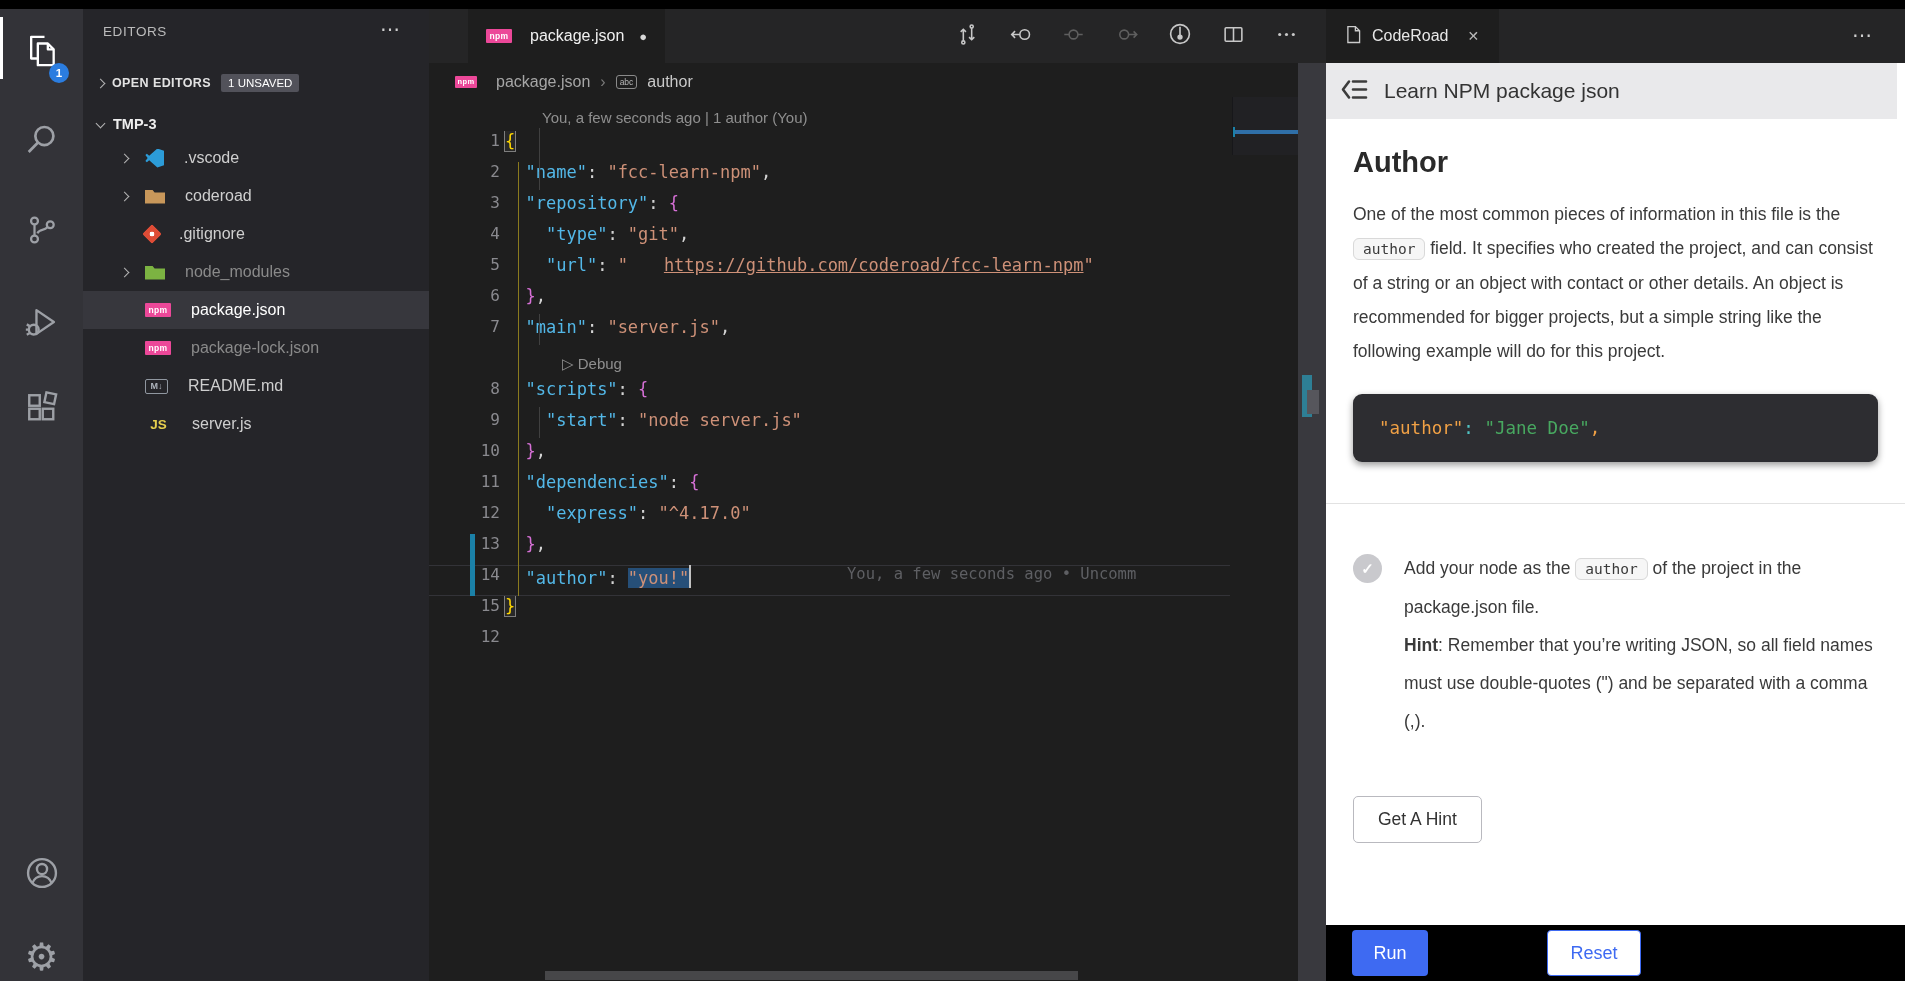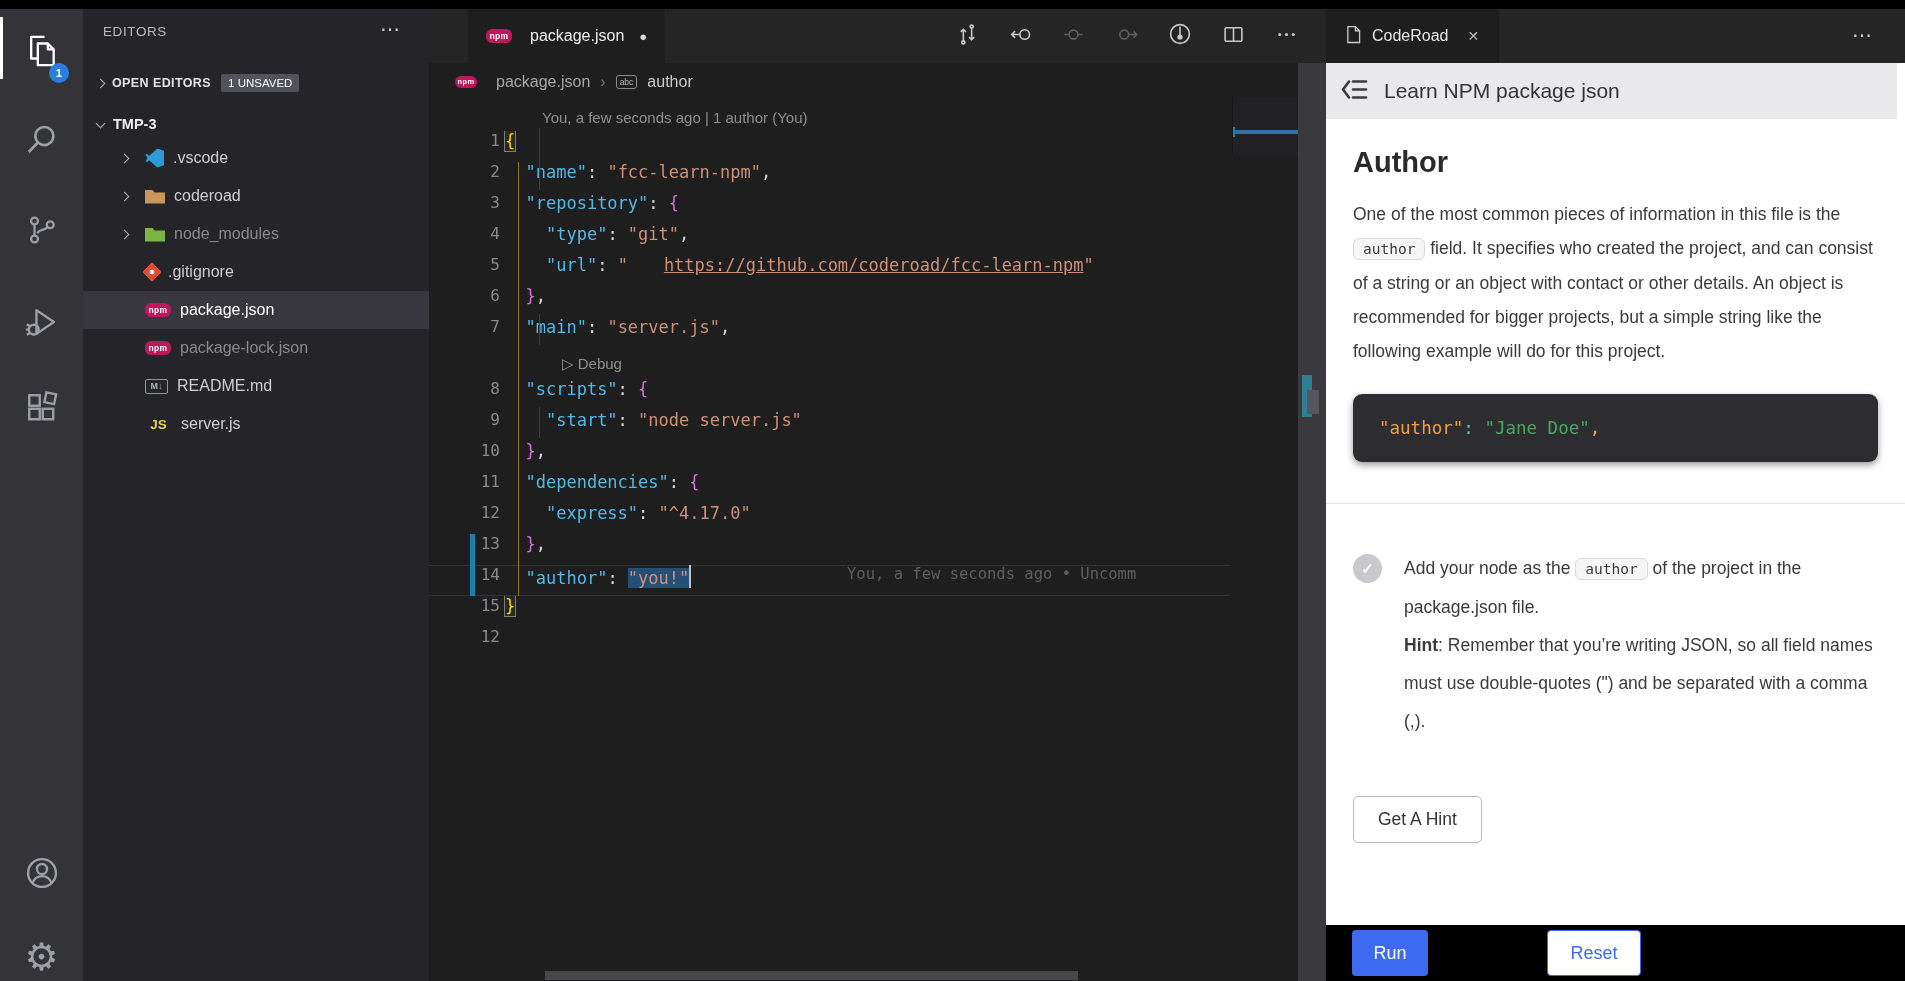--- a/index.html
+++ b/index.html
@@ -21,34 +21,34 @@
   .sb-title{position:absolute;left:20px;top:15px;font-size:13.5px;letter-spacing:.6px;color:#bbb;}
   .sb-more{position:absolute;right:28px;top:8px;font-size:20px;color:#cfcfcf;letter-spacing:1px;cursor:pointer;}
   .oe-row{position:absolute;left:0;top:56px;width:100%;height:36px;display:flex;align-items:center;padding-left:14px;}
   .oe-label{font-size:12.5px;font-weight:bold;letter-spacing:.4px;color:#e2e2e2;margin-left:8px;}
   .oe-badge{margin-left:10px;background:#52525a;color:#fff;font-size:11.5px;padding:3px 7px;border-radius:2px;}
   .root-row{position:absolute;left:0;top:99px;width:100%;height:31px;display:flex;align-items:center;padding-left:14px;cursor:pointer;}
   .root-label{font-size:14.5px;font-weight:bold;color:#eee;margin-left:9px;}
   .filelist{position:absolute;left:0;top:130px;width:100%;}
   .frow{height:38px;display:flex;align-items:center;padding-left:38px;cursor:pointer;}
   .frow.sel{background:#37373d;}
-  .frow .flabel{font-size:16px;color:#cfcfcf;margin-left:0;}
+  .frow .flabel{font-size:16px;color:#cfcfcf;margin-left:11px;}
   .frow.sel .flabel{color:#fff;}
   .frow.dim .flabel{color:#8a8a8a;}
   .chev-slot{width:24px;flex:none;display:flex;align-items:center;}
   i.chev{width:7px;height:7px;border-right:1.6px solid #b5b5b5;border-bottom:1.6px solid #b5b5b5;display:inline-block;transform:rotate(-45deg);}
   i.chev.down{transform:rotate(45deg);}
   .ficon{width:27px;height:18px;margin-right:9px;flex:none;display:flex;align-items:center;justify-content:center;}
   .ficon.vscode{width:19px;height:19px;background:#2c9cd8;
     clip-path:polygon(65% 0,100% 12%,100% 88%,65% 100%,22% 62%,10% 72%,2% 66%,14% 50%,2% 34%,10% 28%,22% 38%);}
   .ficon.folder{width:20px;height:15px;background:#c8975a;clip-path:polygon(0 10%,38% 10%,48% 26%,100% 26%,100% 100%,0 100%);}
   .ficon.nodefolder{width:20px;height:15px;background:#7cb342;clip-path:polygon(0 10%,38% 10%,48% 26%,100% 26%,100% 100%,0 100%);}
   .ficon.git{width:14px;height:14px;border-radius:2px;transform:rotate(45deg);
     background:#de4c36 radial-gradient(circle at 50% 50%,#fff 0 2.3px,transparent 2.6px);}
-  .ficon.npm{width:26px;height:14px;background:#be185d;border-radius:6px;color:#fff;font-weight:bold;font-size:8.5px;letter-spacing:.4px;}
+  .ficon.npm{width:26px;height:14px;background:#ec4899;border-radius:1px;color:#fff;font-weight:bold;font-size:8.5px;letter-spacing:.4px;}
   .ficon.md{width:23px;height:15px;border:1.5px solid #9097a0;border-radius:2px;color:#aeb4bc;font-weight:bold;font-size:9px;}
   .ficon.js{color:#e6cf4e;font-weight:bold;font-size:13.5px;}
   
   .editorwrap{left:429px;top:9px;width:897px;height:972px;background:#1e1e1e;}
   .tabbar{position:absolute;left:0;top:0;width:100%;height:54px;background:#252526;}
   .tab{position:absolute;left:39px;top:0;height:54px;padding:0 18px;background:#1e1e1e;display:flex;align-items:center;gap:9px;cursor:pointer;}
   .tab-label{font-size:16px;color:#f0f0f0;}
   .mod-dot{color:#d8d8d8;font-size:13px;margin-left:6px;}
   .toolbar{position:absolute;right:28px;top:0;height:54px;display:flex;align-items:center;gap:30px;}
   .tbtn{cursor:pointer;display:flex;align-items:center;}
@@ -219,31 +219,31 @@
         <span class="ficon vscode"></span>
         <span class="flabel">.vscode</span>
       </div>
       <div class="frow">
         <span class="chev-slot">
           <i class="chev"></i>
         </span>
         <span class="ficon folder"></span>
         <span class="flabel">coderoad</span>
       </div>
-      <div class="frow dim">
-        <span class="chev-slot">
-          <i class="chev"></i>
-        </span>
-        <span class="ficon nodefolder"></span>
-        <span class="flabel">node_modules</span>
-      </div>
       <div class="frow">
         <span class="chev-slot"></span>
         <span class="ficon git"></span>
         <span class="flabel">.gitignore</span>
+      </div>
+      <div class="frow dim">
+        <span class="chev-slot">
+          <i class="chev"></i>
+        </span>
+        <span class="ficon nodefolder"></span>
+        <span class="flabel">node_modules</span>
       </div>
       <div class="frow sel">
         <span class="chev-slot"></span>
         <span class="ficon npm">npm</span>
         <span class="flabel">package.json</span>
       </div>
       <div class="frow dim">
         <span class="chev-slot"></span>
         <span class="ficon npm">npm</span>
         <span class="flabel">package-lock.json</span>

